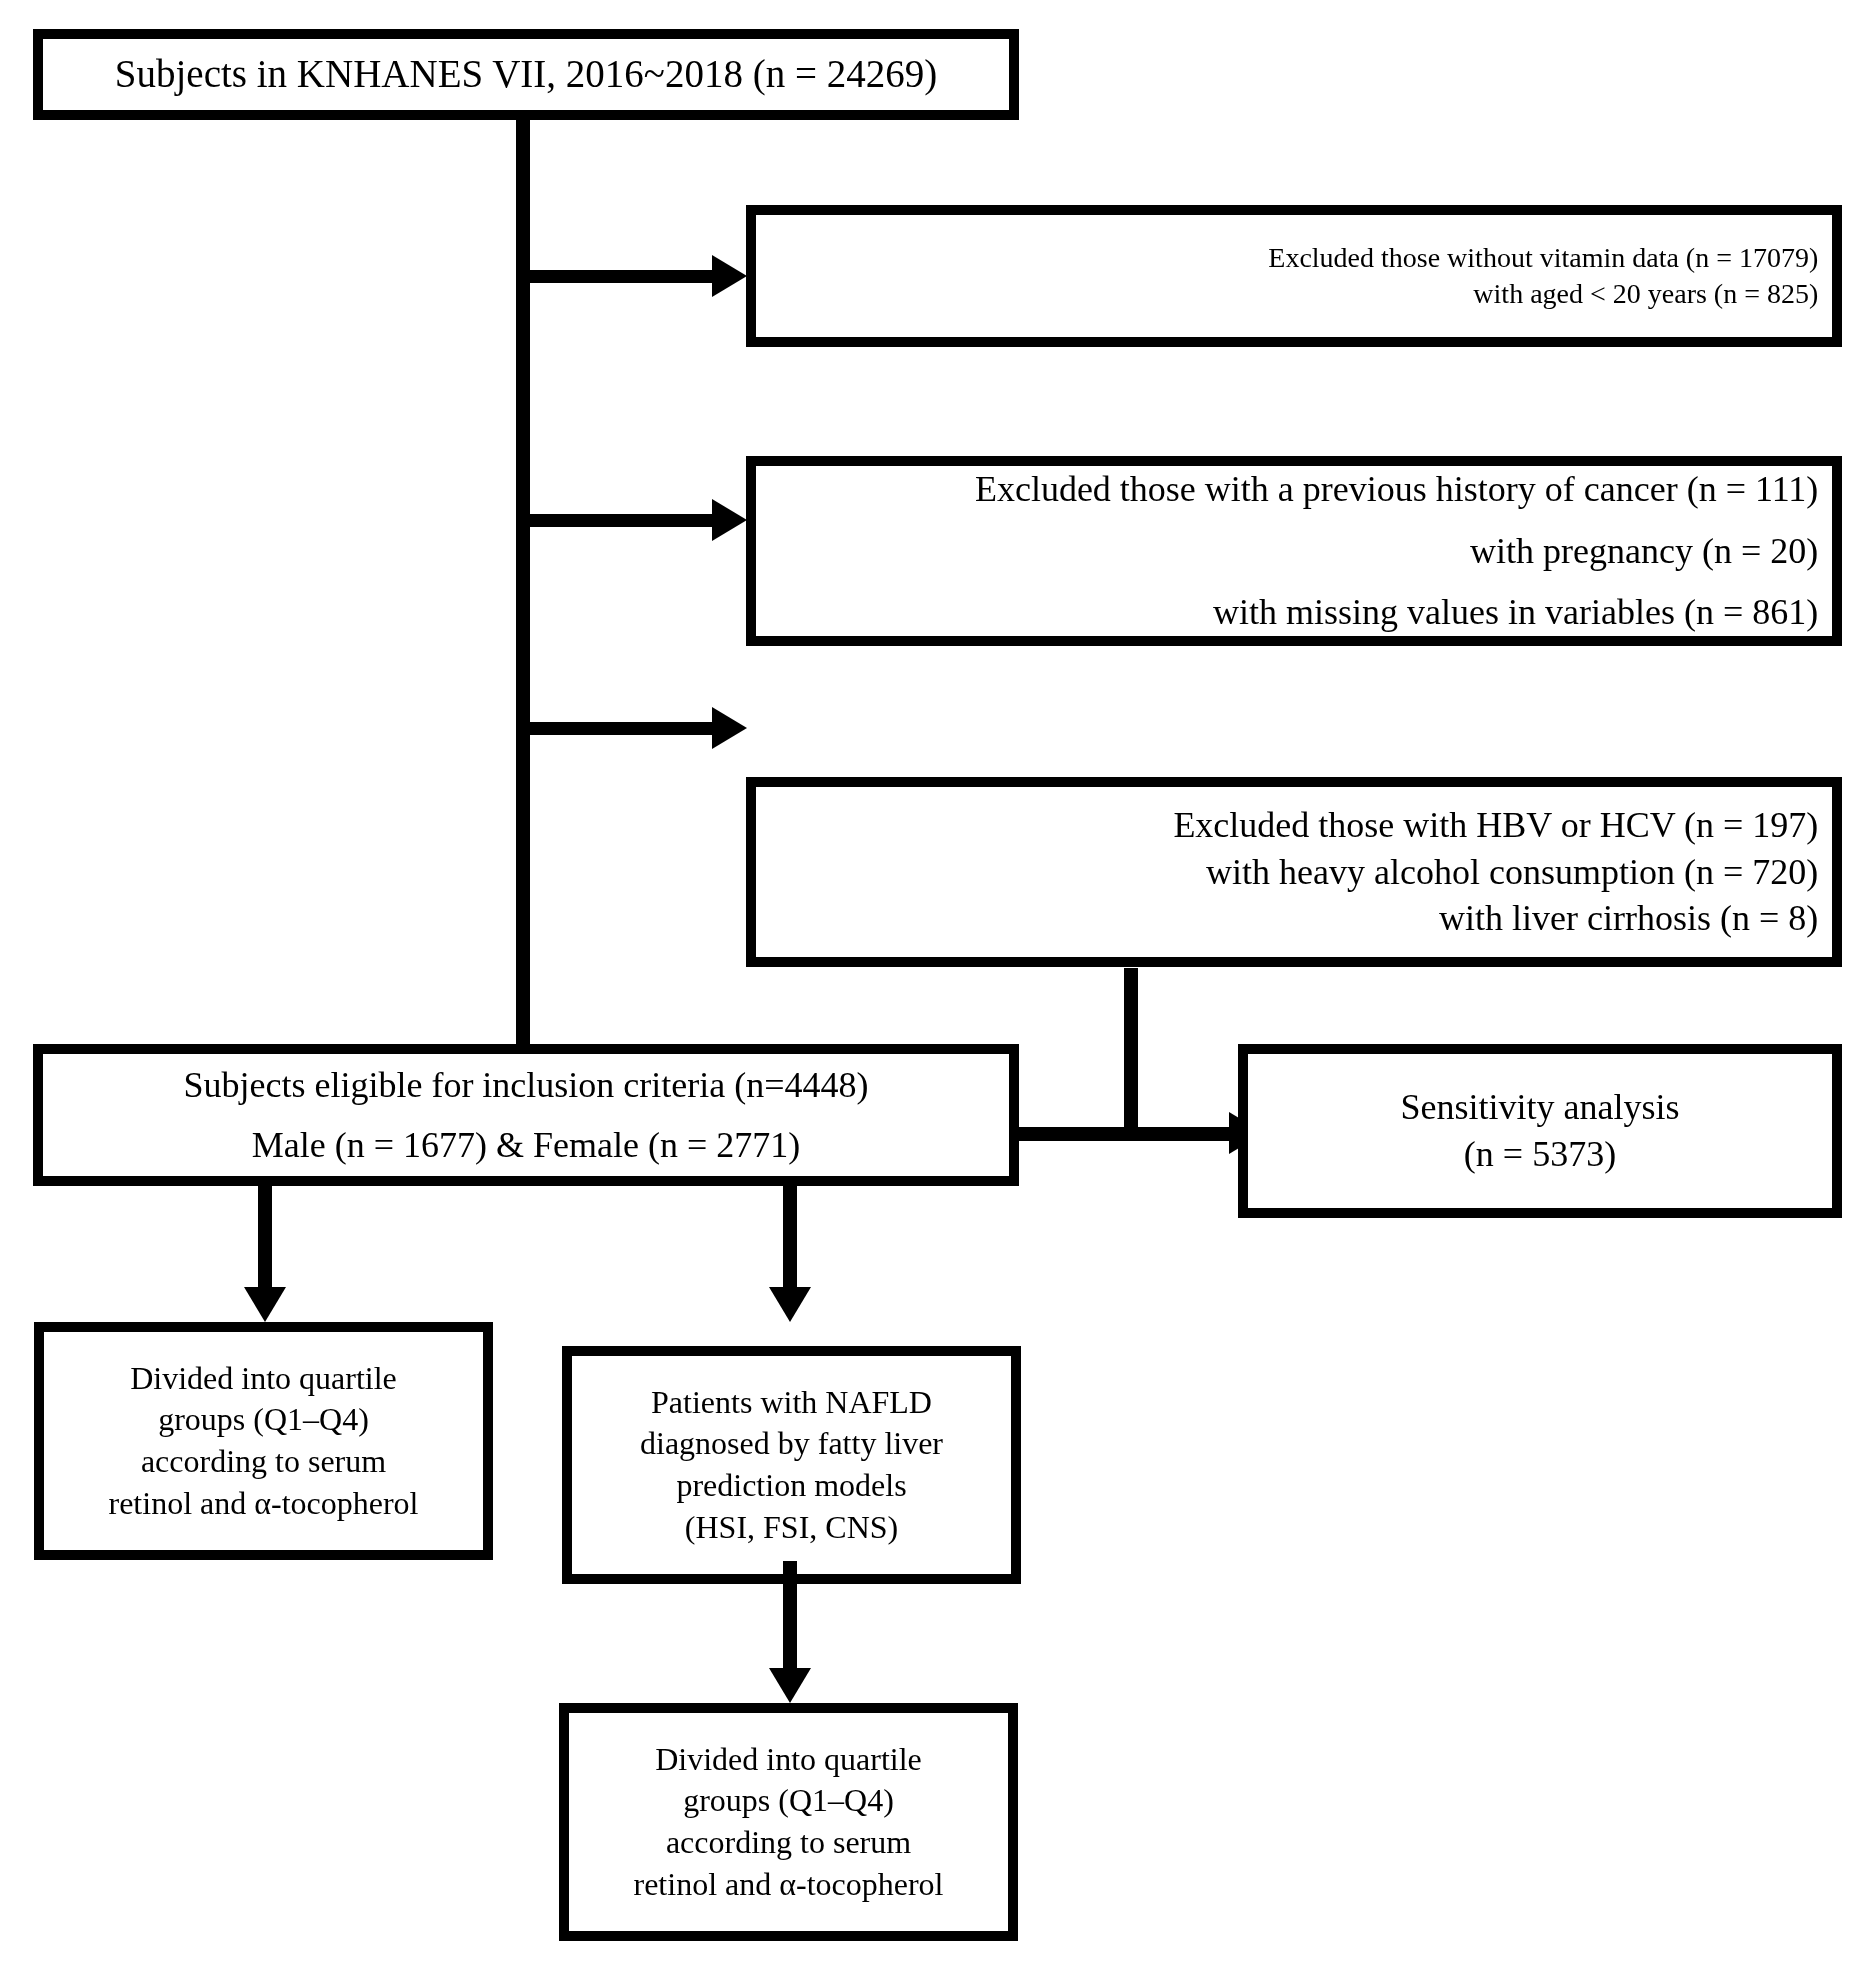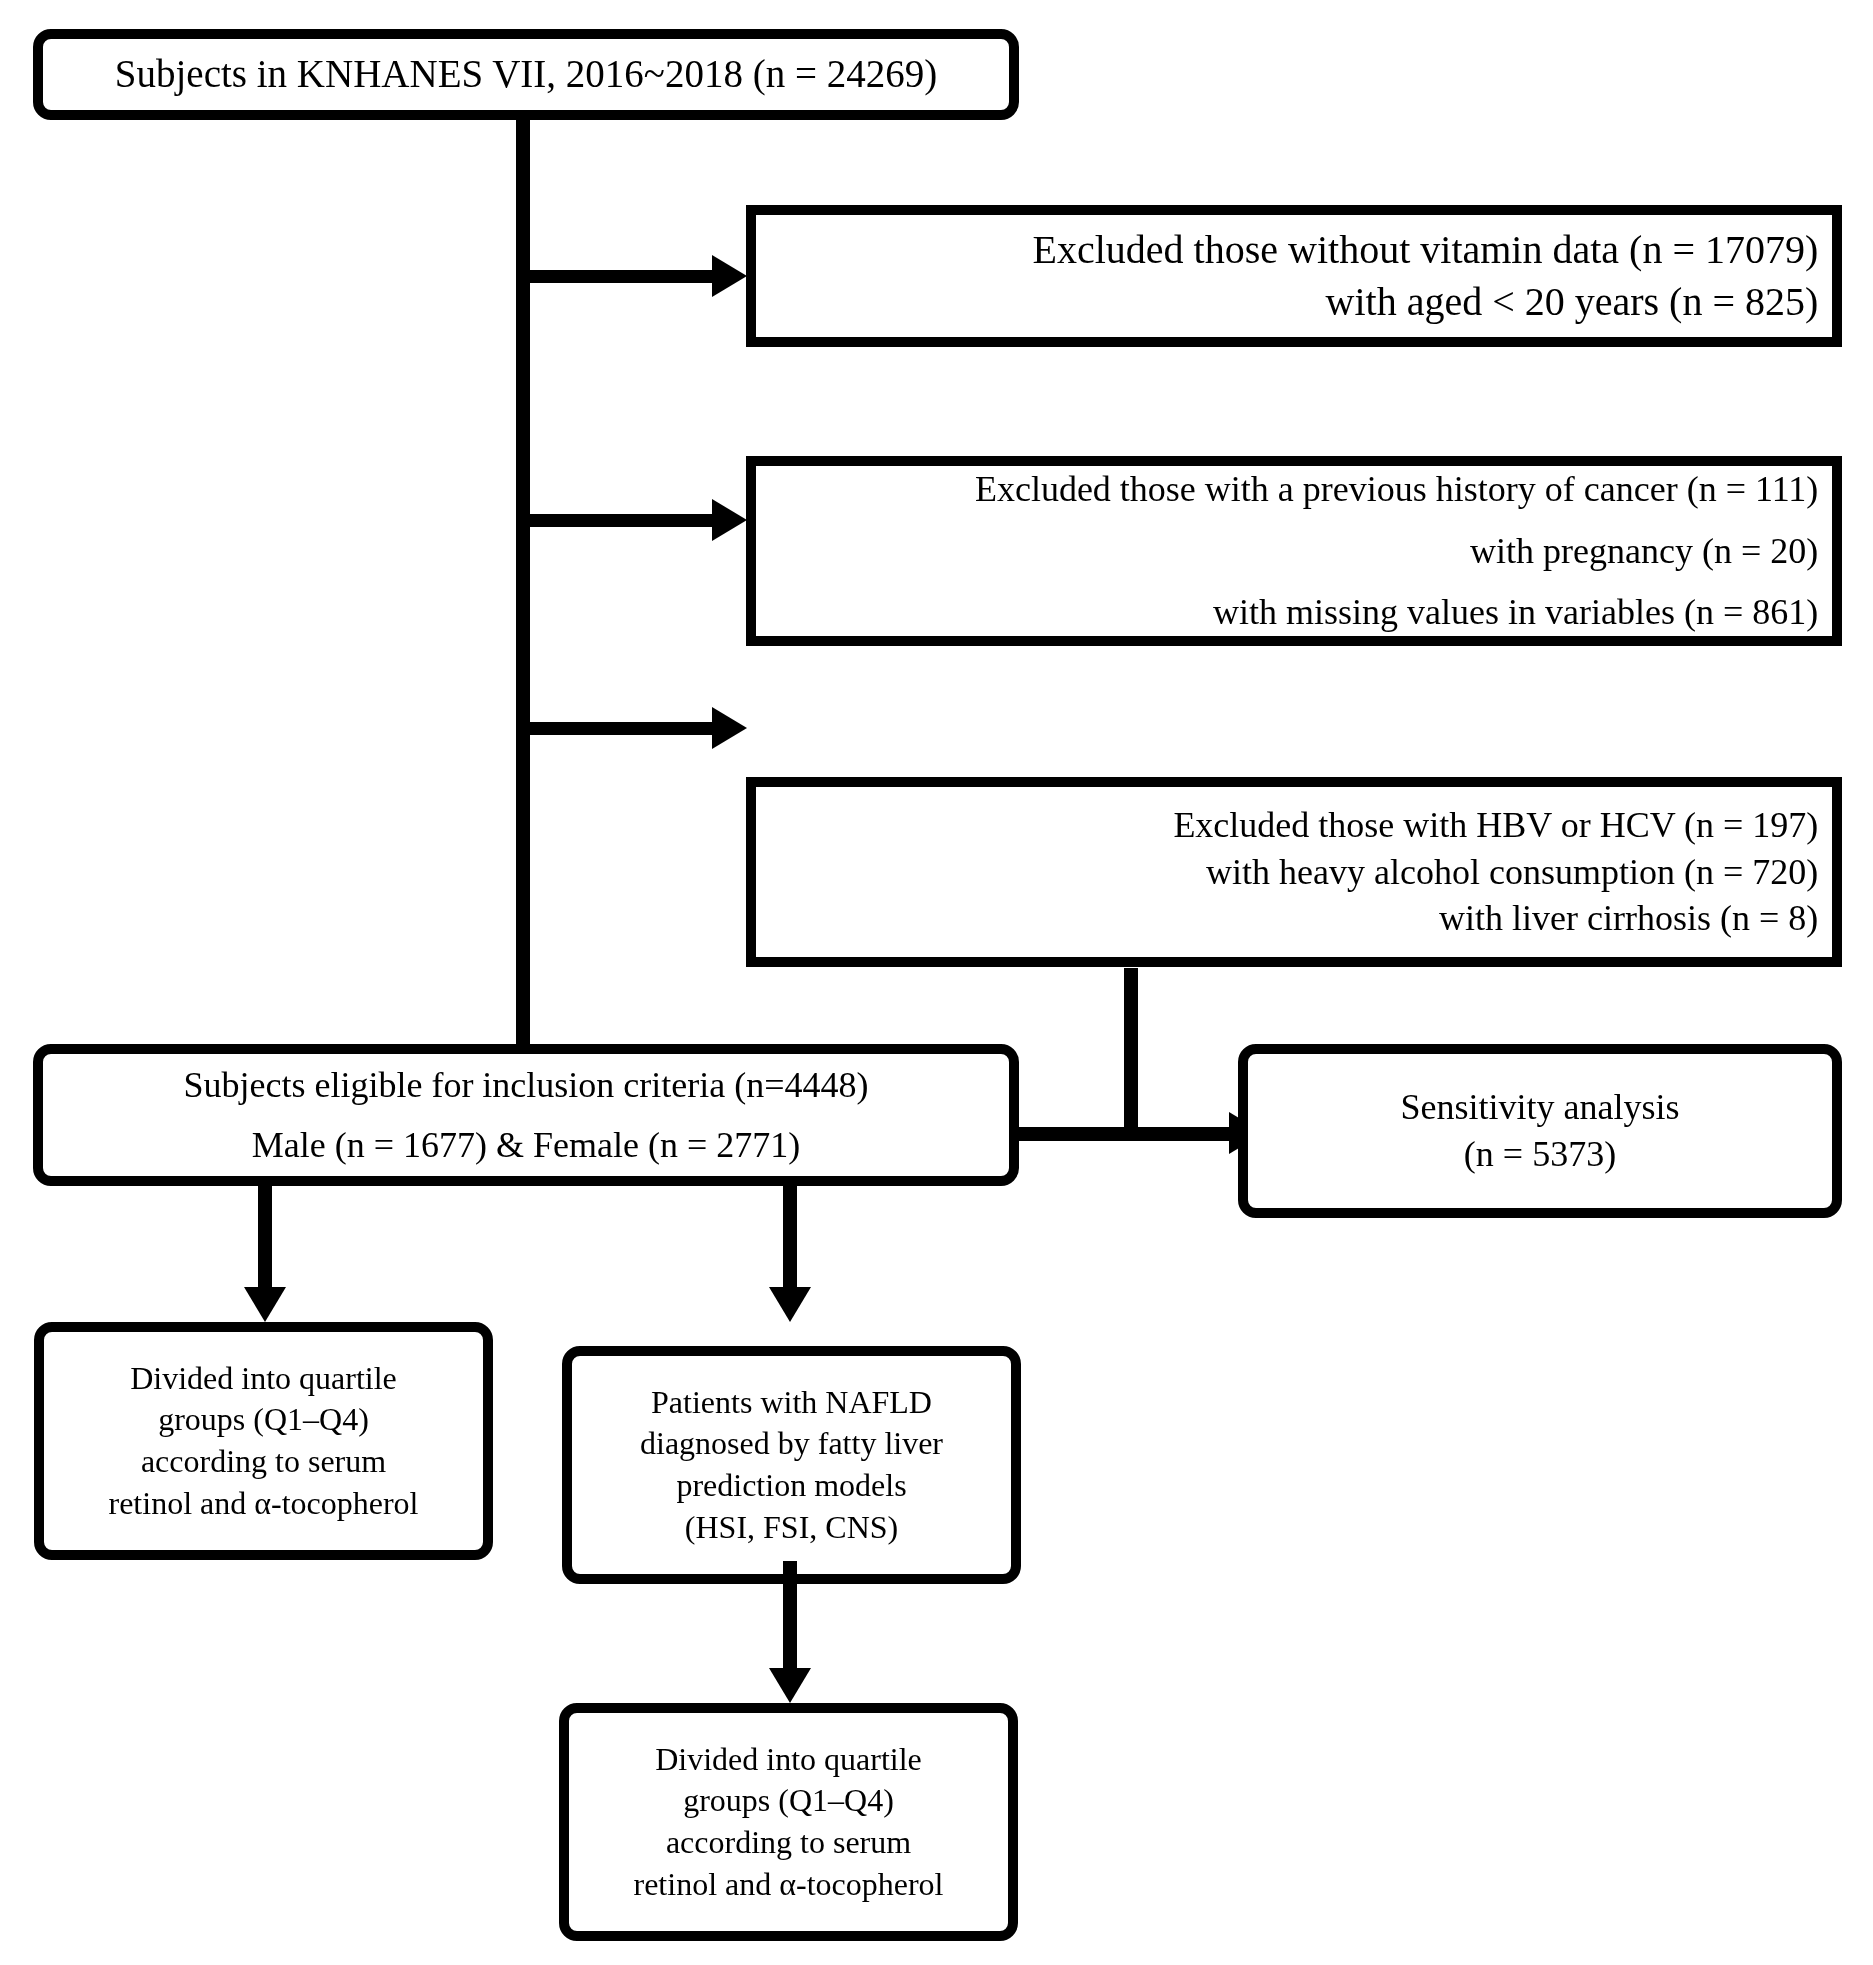--- a/index.html
+++ b/index.html
@@ -18,21 +18,21 @@
     position:absolute;
     box-sizing:border-box;
     border:10px solid #000000;
     background:#ffffff;
     display:flex;
     flex-direction:column;
     justify-content:center;
     line-height:1.30;
   }
   .box .ln{display:block;white-space:pre;}
-  .t-center{text-align:center;border-radius:18px;}
+  .t-center{text-align:center;}
   .t-right{text-align:right;}
   .pad-lr{padding:0 13.7px;}
 
   
   .vline{position:absolute;background:#000000;}
   .hline{position:absolute;background:#000000;}
   .arrow-down{
     position:absolute;
     width:0;height:0;
     border-left:21px solid transparent;
@@ -55,21 +55,21 @@
   <div class="box t-center pad-lr" style="left:33px; top:29px; width:986px; height:91px; font-size:39px;">
     <span class="ln">Subjects in KNHANES VII, 2016~2018 (n = 24269)</span>
   </div>
 
   <div class="vline" style="left:516px; top:120px; width:13.7px; height:989px;"></div>
   <div class="arrow-down" style="left:501px; top:1107px;"></div>
 
   <div class="hline" style="left:522px; top:270px; width:194px; height:13px;"></div>
   <div class="arrow-right" style="left:712px; top:255px;"></div>
 
-  <div class="box t-right pad-lr" style="left:746px; top:205px; width:1096px; height:142px; font-size:40px;">
+  <div class="box t-right pad-lr" style="left:746px; top:205px; width:1096px; height:142px; font-size:28px;">
     <span class="ln">Excluded those without vitamin data (n = 17079)</span>
     <span class="ln">with aged &lt; 20 years (n = 825)</span>
   </div>
 
   <div class="hline" style="left:522px; top:514px; width:194px; height:13px;"></div>
   <div class="arrow-right" style="left:712px; top:499px;"></div>
 
   <div class="box t-right pad-lr" style="left:746px; top:456px; width:1096px; height:190px; font-size:36px;justify-content:space-between;">
     <span class="ln">Excluded those with a previous history of cancer (n = 111)</span>
     <span class="ln">with pregnancy (n = 20)</span>

